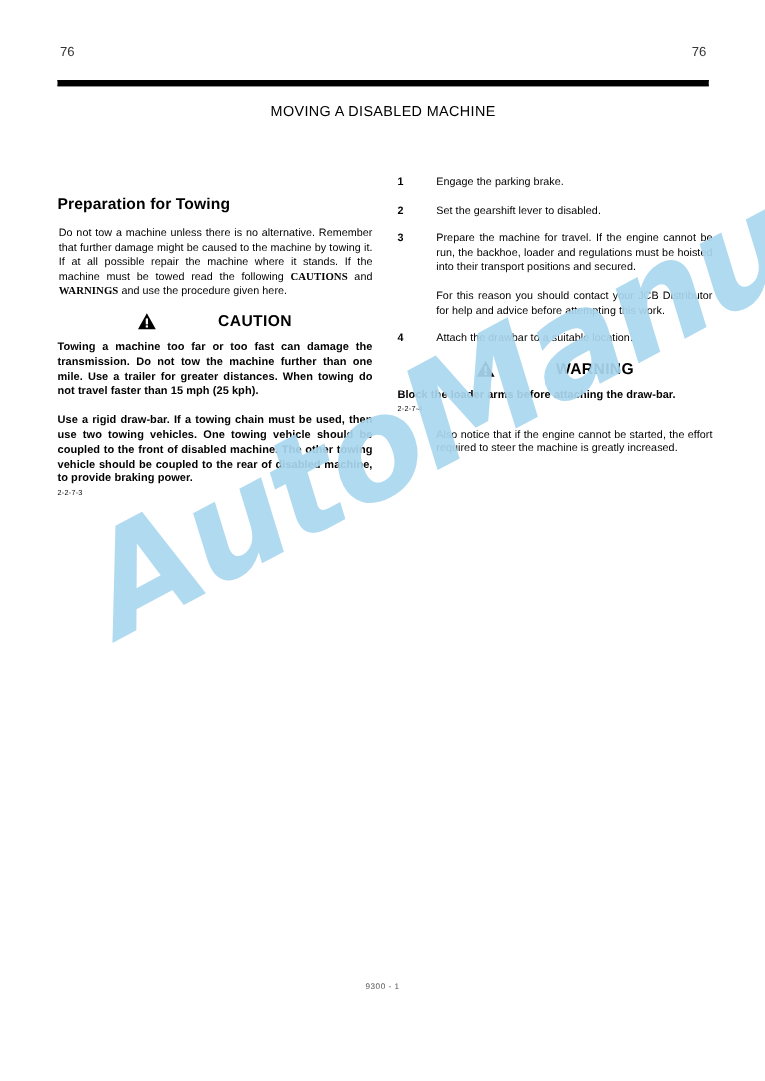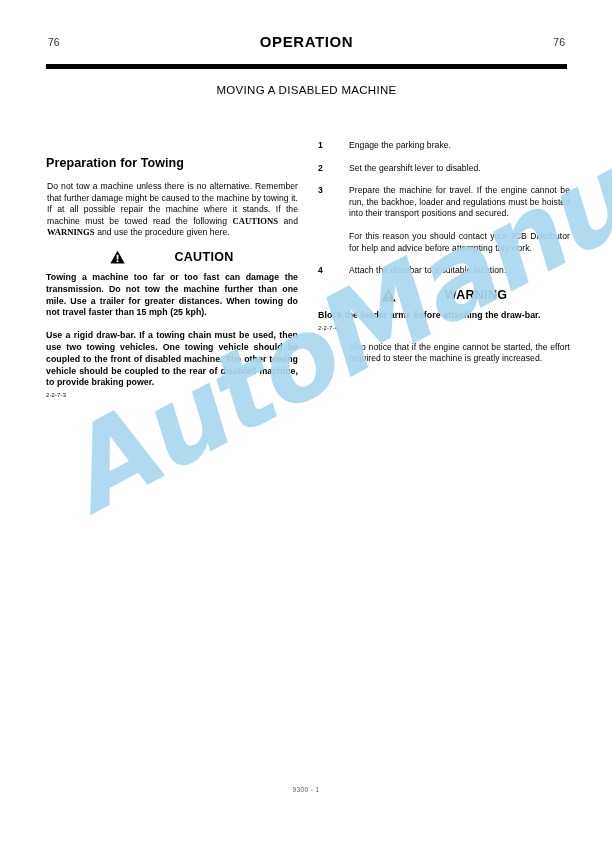--- a/index.html
+++ b/index.html
@@ -196,21 +196,20 @@
     letter-spacing: 0.4px;
   }
 </style>
 </head>
 <body>
 
 <div id="page">
 
   <div id="header">
     <span class="pg-left">76</span>
-    <span class="hdr-title">OPERATION</span>
     <span class="pg-right">76</span>
   </div>
   <div id="headrule"></div>
 
   <div id="section-title">MOVING A DISABLED MACHINE</div>
 
   <div class="column" id="col-left">
 
     <h2 class="sub-head">Preparation for Towing</h2>
 

